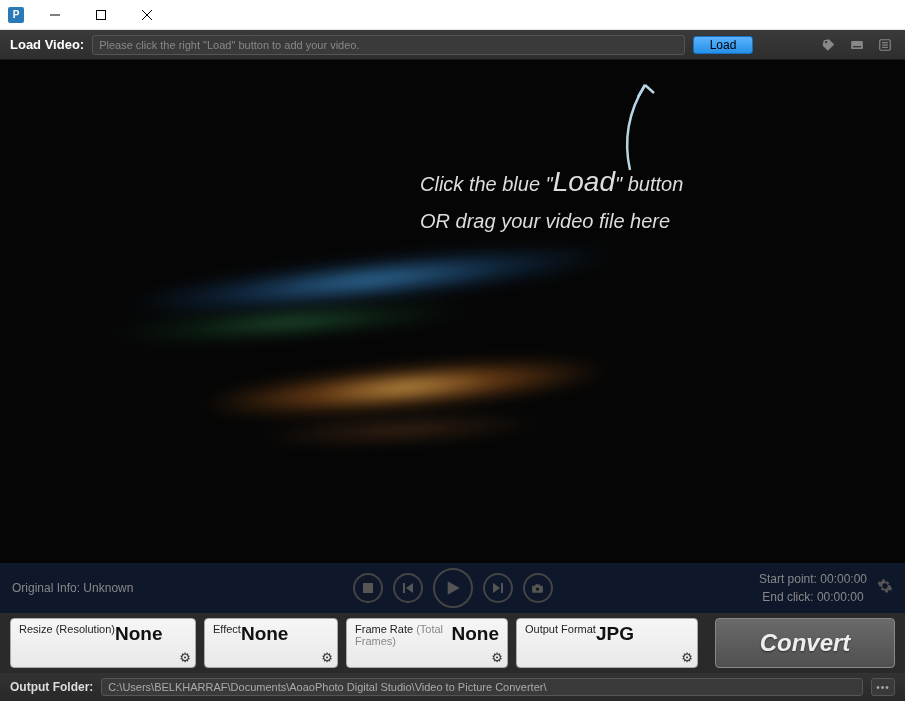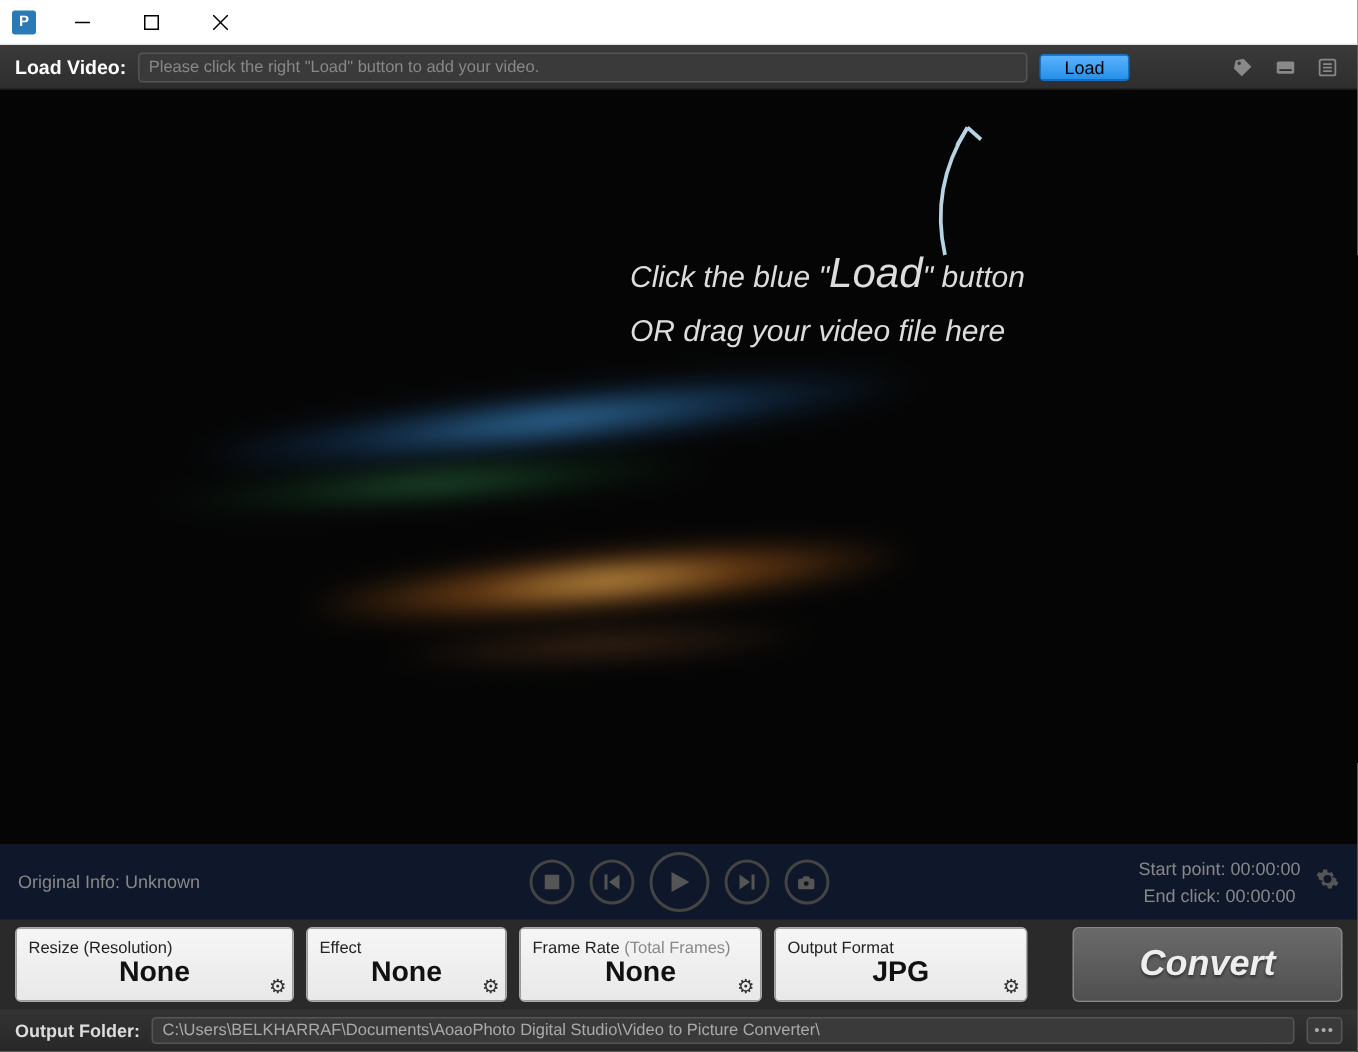--- a/index.html
+++ b/index.html
@@ -40,29 +40,29 @@
 .player-row { height: 50px; background: #0f172a; display: flex; align-items: center; padding: 0 12px; position: relative; }
 .player-row .info { color: #888; font-size: 12px; }
 .player-row .controls { position: absolute; left: 50%; transform: translateX(-50%); display: flex; align-items: center; gap: 10px; }
 .player-row .ctrl { width: 30px; height: 30px; border: 2px solid #444; border-radius: 50%; display: flex; align-items: center; justify-content: center; cursor: pointer; color: #555; }
 .player-row .ctrl.play { width: 40px; height: 40px; }
 .player-row .points { position: absolute; right: 12px; text-align: center; color: #888; font-size: 12px; line-height: 1.5; display: flex; align-items: center; gap: 10px; }
 .player-row .points .gear { color: #555; cursor: pointer; }
 
 
 .settings-row { height: 60px; background: #2a2a2a; display: flex; align-items: center; padding: 6px 10px; gap: 8px; }
-.setting-box { background: linear-gradient(#f6f6f6, #e8e8e8); border: 1px solid #aaa; border-radius: 4px; height: 50px; padding: 4px 8px; position: relative; display: flex; flex-direction: column; justify-content: center; cursor: pointer; }
+.setting-box { background: linear-gradient(#f6f6f6, #e8e8e8); border: 1px solid #aaa; border-radius: 4px; height: 50px; padding: 4px 8px; position: relative; display: flex; flex-direction: row; cursor: pointer; }
 .setting-box .label { font-size: 11px; color: #222; }
 .setting-box .label .sub { color: #888; }
 .setting-box .value { font-size: 19px; font-weight: 600; color: #111; text-align: center; }
 .setting-box .gear { position: absolute; right: 4px; bottom: 2px; color: #333; font-size: 13px; }
 .sb-resize { width: 186px; }
 .sb-effect { width: 134px; }
 .sb-frame { width: 162px; }
-.sb-format { width: 169px; }
+.sb-format { width: 182px; }
 .convert-btn { margin-left: auto; width: 180px; height: 50px; background: linear-gradient(#6a6a6a, #505050); border: 1px solid #888; border-radius: 4px; color: #eee; font-size: 24px; font-style: italic; font-weight: 600; display: flex; align-items: center; justify-content: center; cursor: pointer; text-shadow: 0 1px 2px rgba(0,0,0,0.5); }
 
 
 .output-row { height: 28px; background: linear-gradient(#333, #282828); display: flex; align-items: center; padding: 0 10px; gap: 8px; }
 .output-row .label { color: #ddd; font-weight: bold; font-size: 12px; }
 .output-row .path { flex: 1; height: 18px; background: #3a3a3a; border: 1px solid #555; border-radius: 3px; padding: 0 6px; color: #aaa; font-size: 11px; display: flex; align-items: center; }
 .output-row .browse { width: 24px; height: 18px; background: #3a3a3a; border: 1px solid #555; border-radius: 3px; display: flex; align-items: center; justify-content: center; color: #aaa; font-size: 10px; cursor: pointer; letter-spacing: 1px; }
 </style>
 </head>
 <body>

